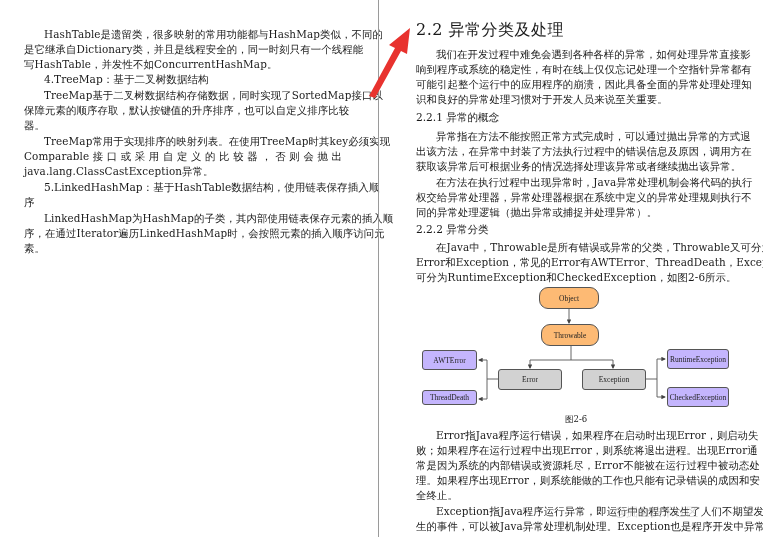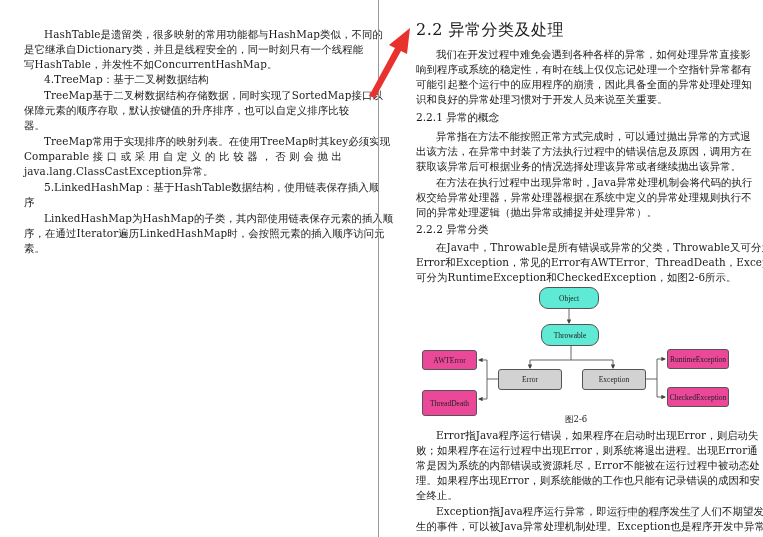--- a/index.html
+++ b/index.html
@@ -12,23 +12,23 @@
   .page-right { left: 379px; width: 384px; }
   .divider { position: absolute; left: 378px; top: 0; width: 1px; height: 537px; background: #9a9a9a; }
   .p { position: absolute; font-size: 10.4px; line-height: 15px; white-space: nowrap; letter-spacing: 0.1px; }
   .h-sub { position: absolute; font-size: 10.6px; line-height: 15px; white-space: nowrap; }
   .h-main { position: absolute; font-size: 16px; line-height: 18px; white-space: nowrap; letter-spacing: 0.5px; }
   .just { text-align: justify; text-align-last: justify; display: block; }
   .diagram { position: absolute; left: 410px; top: 282px; width: 334px; height: 130px; }
   .node {
     position: absolute; font-family: "Liberation Serif", "DejaVu Serif", serif; font-size: 7.5px;
     display: flex; align-items: center; justify-content: center; box-sizing: border-box;
-    border: 1px solid #555; color: #222; background: #ec4899;
+    border: 1px solid #555; color: #222; background: #c4b5fd;
   }
-  .node.pill { border-radius: 9px; background: #5eead4; }
+  .node.pill { border-radius: 9px; background: #fdba74; }
   .node.gray { background: #d2d2d2; border-radius: 3px; }
   .node.box { border-radius: 3px; }
   .caption { position: absolute; font-size: 8.5px; white-space: nowrap; }
   .watermark { position: absolute; left: 614px; top: 504px; font-family: "DejaVu Sans", sans-serif; font-size: 12px; color: rgba(120,120,120,0.35); white-space: nowrap; }
   .arrow { position: absolute; left: 365px; top: 22px; }
 </style>
 </head>
 <body>
 
 <div class="page page-left">
@@ -111,21 +111,21 @@
 
       <line x1="236" y1="97" x2="247" y2="97"></line>
       <line x1="247" y1="77" x2="247" y2="115"></line>
       <line x1="247" y1="77" x2="255" y2="77" marker-end="url(#ah)"></line>
       <line x1="247" y1="115" x2="255" y2="115" marker-end="url(#ah)"></line>
     </g>
   </svg>
   <div class="node pill" style="left:129px; top:5px; width:60px; height:22px;">Object</div>
   <div class="node pill" style="left:131px; top:42px; width:58px; height:22px;">Throwable</div>
   <div class="node box" style="left:12px; top:68px; width:55px; height:20px;">AWTError</div>
-  <div class="node box" style="left:12px; top:108px; width:55px; height:26px;">ThreadDeath</div>
+  <div class="node box" style="left:12px; top:108px; width:55px; height:15px;">ThreadDeath</div>
   <div class="node gray" style="left:88px; top:87px; width:64px; height:21px;">Error</div>
   <div class="node gray" style="left:172px; top:87px; width:64px; height:21px;">Exception</div>
   <div class="node box" style="left:257px; top:67px; width:62px; height:20px;">RuntimeException</div>
   <div class="node box" style="left:257px; top:105px; width:62px; height:20px;">CheckedException</div>
 </div>
 
 <div class="caption" style="left:565px; top:414px;">图2-6</div>
 
 <div class="p" style="left:436px; top:428px;">Error指Java程序运行错误，如果程序在启动时出现Error，则启动失</div>
 <div class="p" style="left:416px; top:443px;">败；如果程序在运行过程中出现Error，则系统将退出进程。出现Error通</div>

